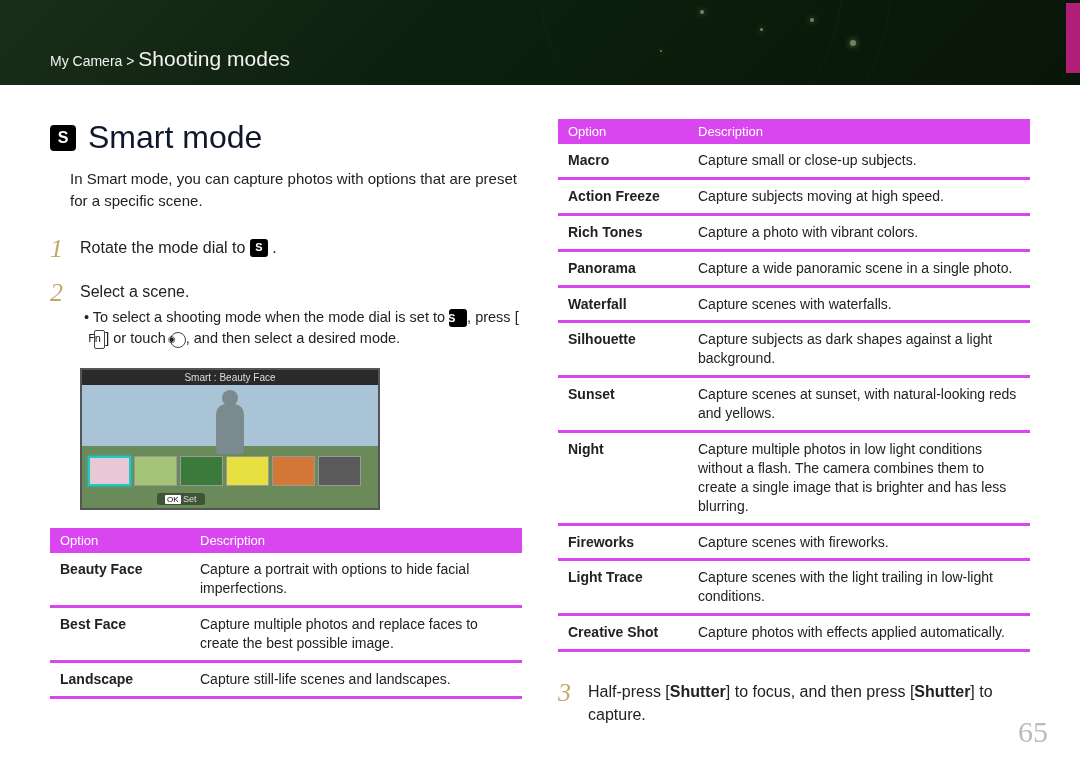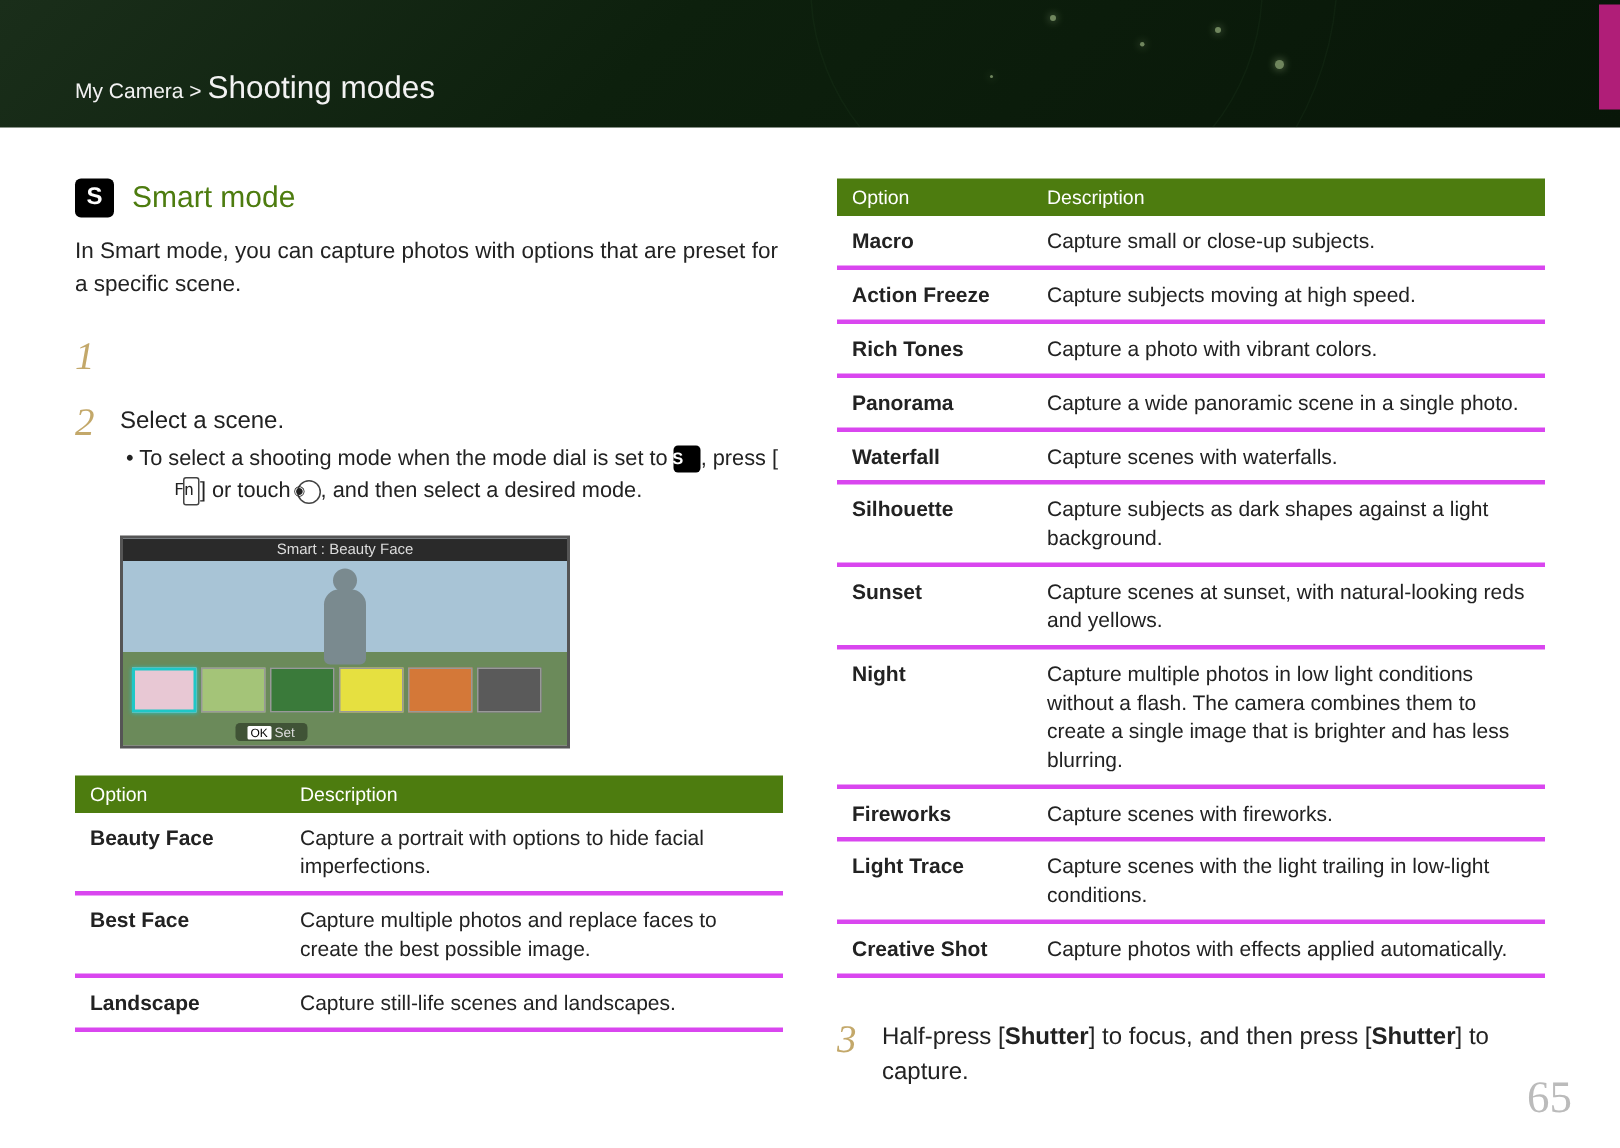--- a/index.html
+++ b/index.html
@@ -11,40 +11,40 @@
   .top-deco::after { width:420px; height:420px; left:-30px; top:-230px; }
   .spark { position:absolute; width:4px; height:4px; background:#d4f0b0; border-radius:50%; box-shadow:0 0 6px #d4f0b0; }
   .pink-tab { position:absolute; right:0; top:3px; width:14px; height:70px; background:#b01e78; }
   .breadcrumb { color:#f2f2f2; font-size:14px; font-weight:300; }
   .breadcrumb .big { font-size:21px; }
   .content { display:flex; padding: 34px 50px 0 50px; gap: 36px; }
   .col { flex: 1; }
   .heading { display:flex; align-items:center; gap:12px; margin-bottom:12px; }
   .s-icon { display:inline-flex; width:26px; height:26px; background:#000; color:#fff; border-radius:4px; align-items:center; justify-content:center; font-weight:bold; font-size:16px; }
   .s-icon-sm { display:inline-flex; width:18px; height:18px; background:#000; color:#fff; border-radius:3px; align-items:center; justify-content:center; font-weight:bold; font-size:11px; vertical-align:middle; }
-  .h1 { font-size:20px; color:#4d7c0f; font-weight:400; }
-  .intro { font-size:15px; line-height:1.45; margin-bottom:24px; }
+  .h1 { font-size:32px; color:#0f172a; font-weight:400; }
+  .intro { font-size:15px; line-height:1.45; margin-bottom:24px;margin-left:20px; }
   .steps { list-style:none; }
   .steps > li { display:flex; gap:14px; margin-bottom:18px; font-size:16px; line-height:1.45; }
   .stepnum { font-family: Georgia, serif; color:#c3a86a; font-size:26px; font-style:italic; line-height:1; min-width:16px; }
   .bullet-sub { font-size:14.5px; padding-left:14px; text-indent:-10px; margin-top:4px; line-height:1.5; }
   .bullet-sub::before { content:"• "; }
-  .fn-icon { display:inline-block; border:1px solid #444; border-radius:2px; padding:0 3px; font-size:11px; font-family:monospace; vertical-align:middle;margin-left:28px; }
+  .fn-icon { display:inline-block; border:1px solid #444; border-radius:2px; padding:0 3px; font-size:11px; font-family:monospace; vertical-align:middle; }
   .cam-icon { display:inline-flex; width:16px; height:16px; border:1px solid #444; border-radius:50%; align-items:center; justify-content:center; font-size:9px; vertical-align:middle; }
   .screenshot { width: 300px; height: 142px; border:2px solid #555; margin: 8px 0 18px 30px; background:linear-gradient(#a8c4d6 0%, #a8c4d6 55%, #6b8a5a 55%, #6b8a5a 100%); position:relative; overflow:hidden; }
   .shot-title { background:#2a2a2a; color:#ddd; font-size:10px; text-align:center; padding:2px 0; }
   .silhouette { position:absolute; left:50%; top:20px; transform:translateX(-50%); width:40px; height:80px; }
   .silhouette::before { content:""; position:absolute; left:12px; top:0; width:16px; height:16px; background:#7a8a8f; border-radius:50%; }
   .silhouette::after { content:""; position:absolute; left:6px; top:14px; width:28px; height:50px; background:#7a8a8f; border-radius:10px 10px 4px 4px; }
   .thumbs { position:absolute; bottom:22px; left:6px; display:flex; gap:3px; }
   .thumb { width:43px; height:30px; border:1px solid #999; }
   .thumb.sel { border:2px solid #1fc7c7; box-shadow: 0 0 3px #1fc7c7; }
   .setbar { position:absolute; bottom:3px; left:75px; background:rgba(0,0,0,0.4); color:#ddd; font-size:9px; padding:1px 8px; border-radius:3px; }
   table.opt { width:100%; border-collapse:collapse; font-size:14px; }
-  table.opt th { background:#4d7c0f; color:#fff; text-align:left; padding:5px 10px; font-weight:normal; font-size:13px; }
+  table.opt th { background:#d946ef; color:#fff; text-align:left; padding:5px 10px; font-weight:normal; font-size:13px; }
   table.opt td { padding:7px 10px; border-bottom:3px solid #d946ef; vertical-align:top; line-height:1.35; }
   table.opt td:first-child { font-weight:bold; width:130px; }
   .col-left table.opt td:first-child { width:140px; }
   .page-num { position:absolute; right:32px; bottom:16px; font-size:30px; color:#bbb; font-family:Georgia, serif; }
 </style>
 </head>
 <body>
 
 <div class="top-banner">
   <div class="top-deco">
@@ -64,20 +64,23 @@
   <div class="col col-left">
     <div class="heading">
       <span class="s-icon">S</span>
       <span class="h1">Smart mode</span>
     </div>
     <p class="intro">In Smart mode, you can capture photos with options that are preset for a specific scene.</p>
 
     <ol class="steps">
       <li>
         <span class="stepnum">1</span>
+        <div>
+          <span>Rotate the mode dial to </span><span class="s-icon-sm">S</span><span> .</span>
+        </div>
       </li>
       <li>
         <span class="stepnum">2</span>
         <div>
           <div>Select a scene.</div>
           <div class="bullet-sub">
             <span>To select a shooting mode when the mode dial is set to </span><span class="s-icon-sm">S</span><span>, press [</span><span class="fn-icon">Fn</span><span>] or touch </span><span class="cam-icon">◉</span><span>, and then select a desired mode.</span>
           </div>
         </div>
       </li>

